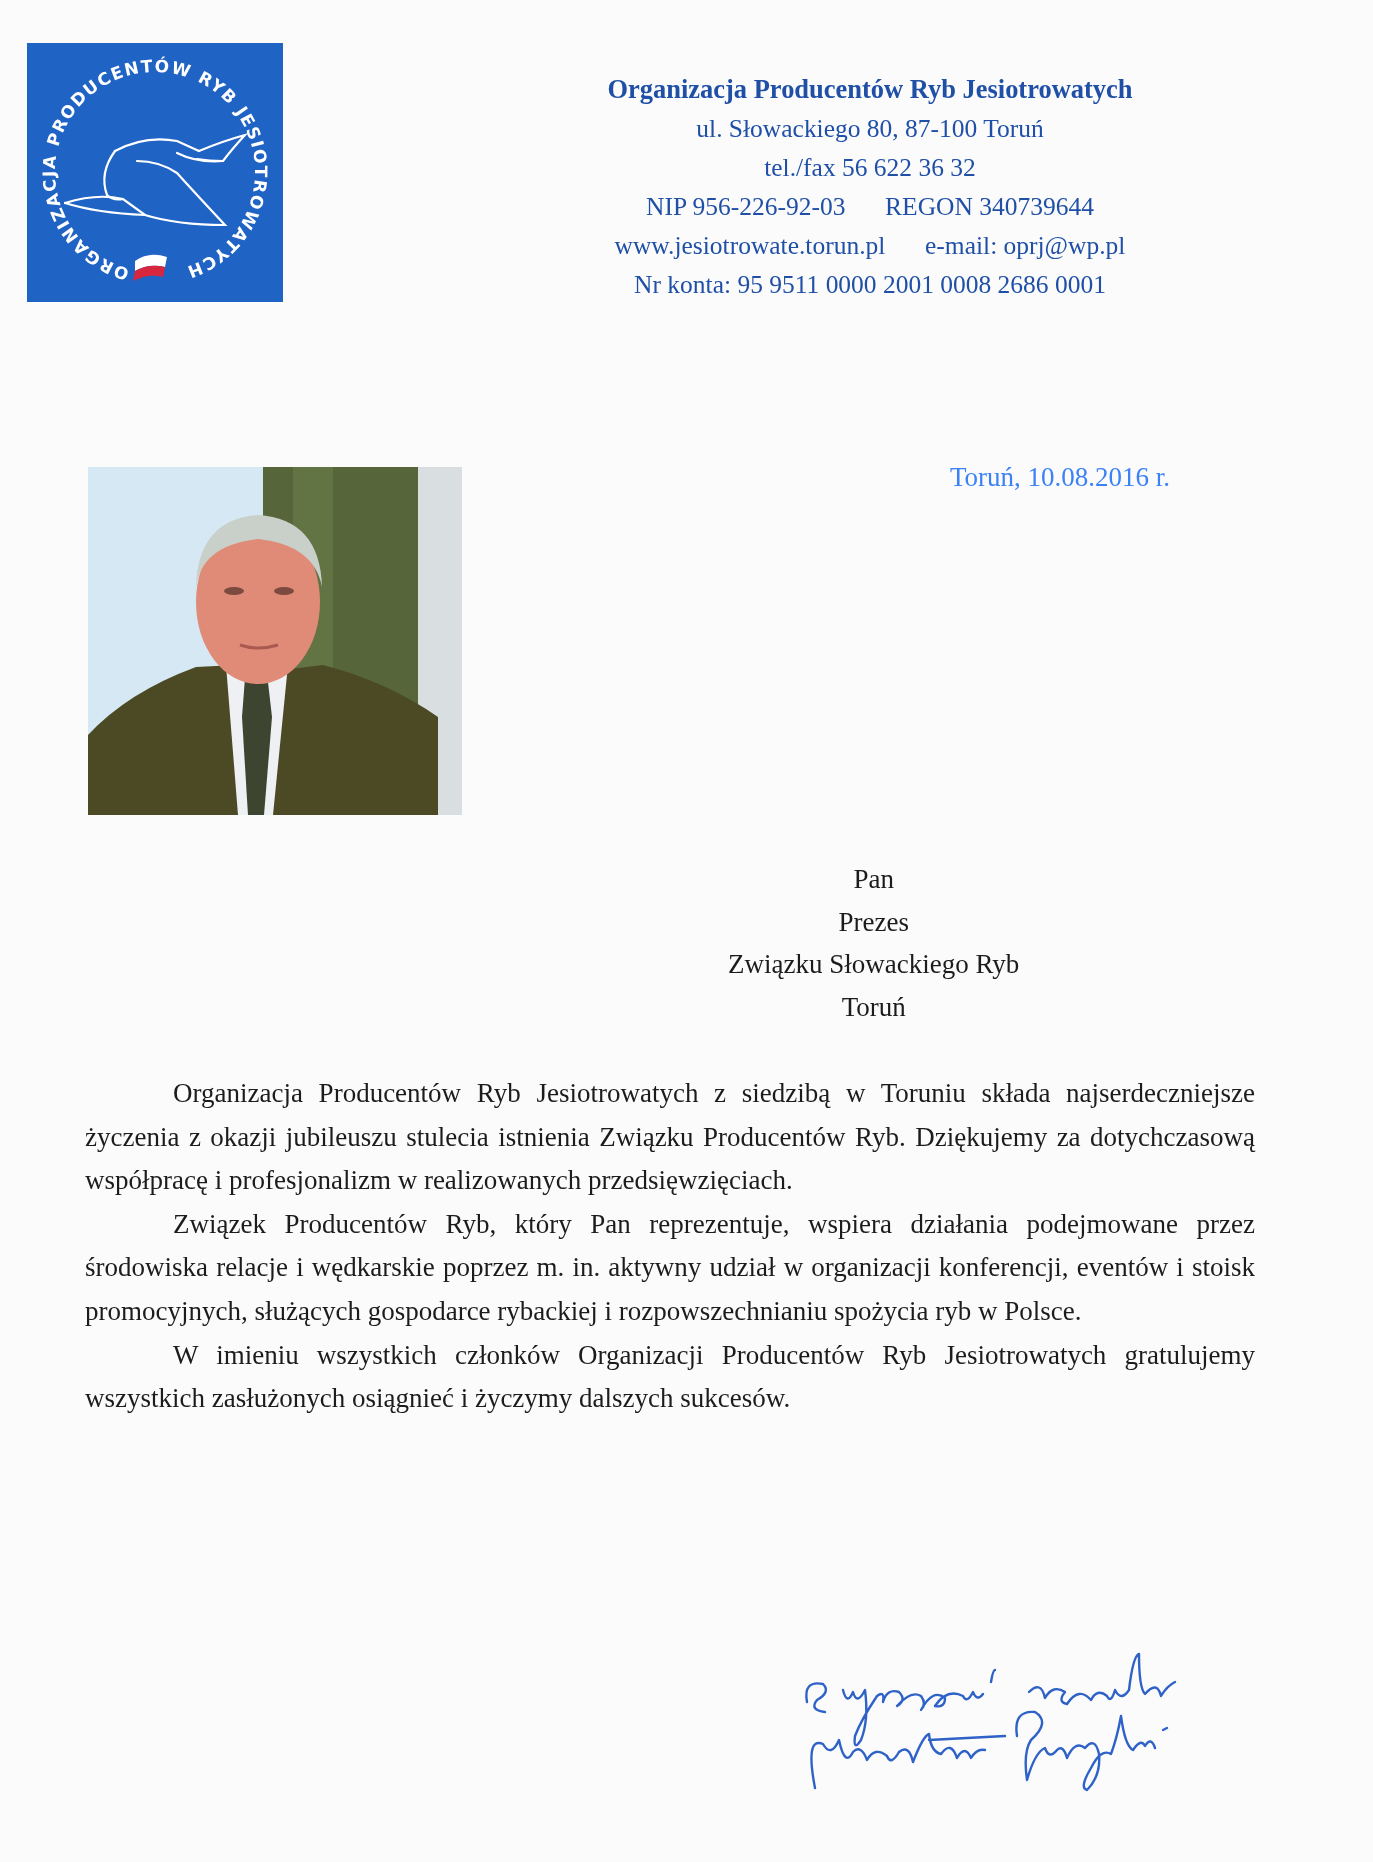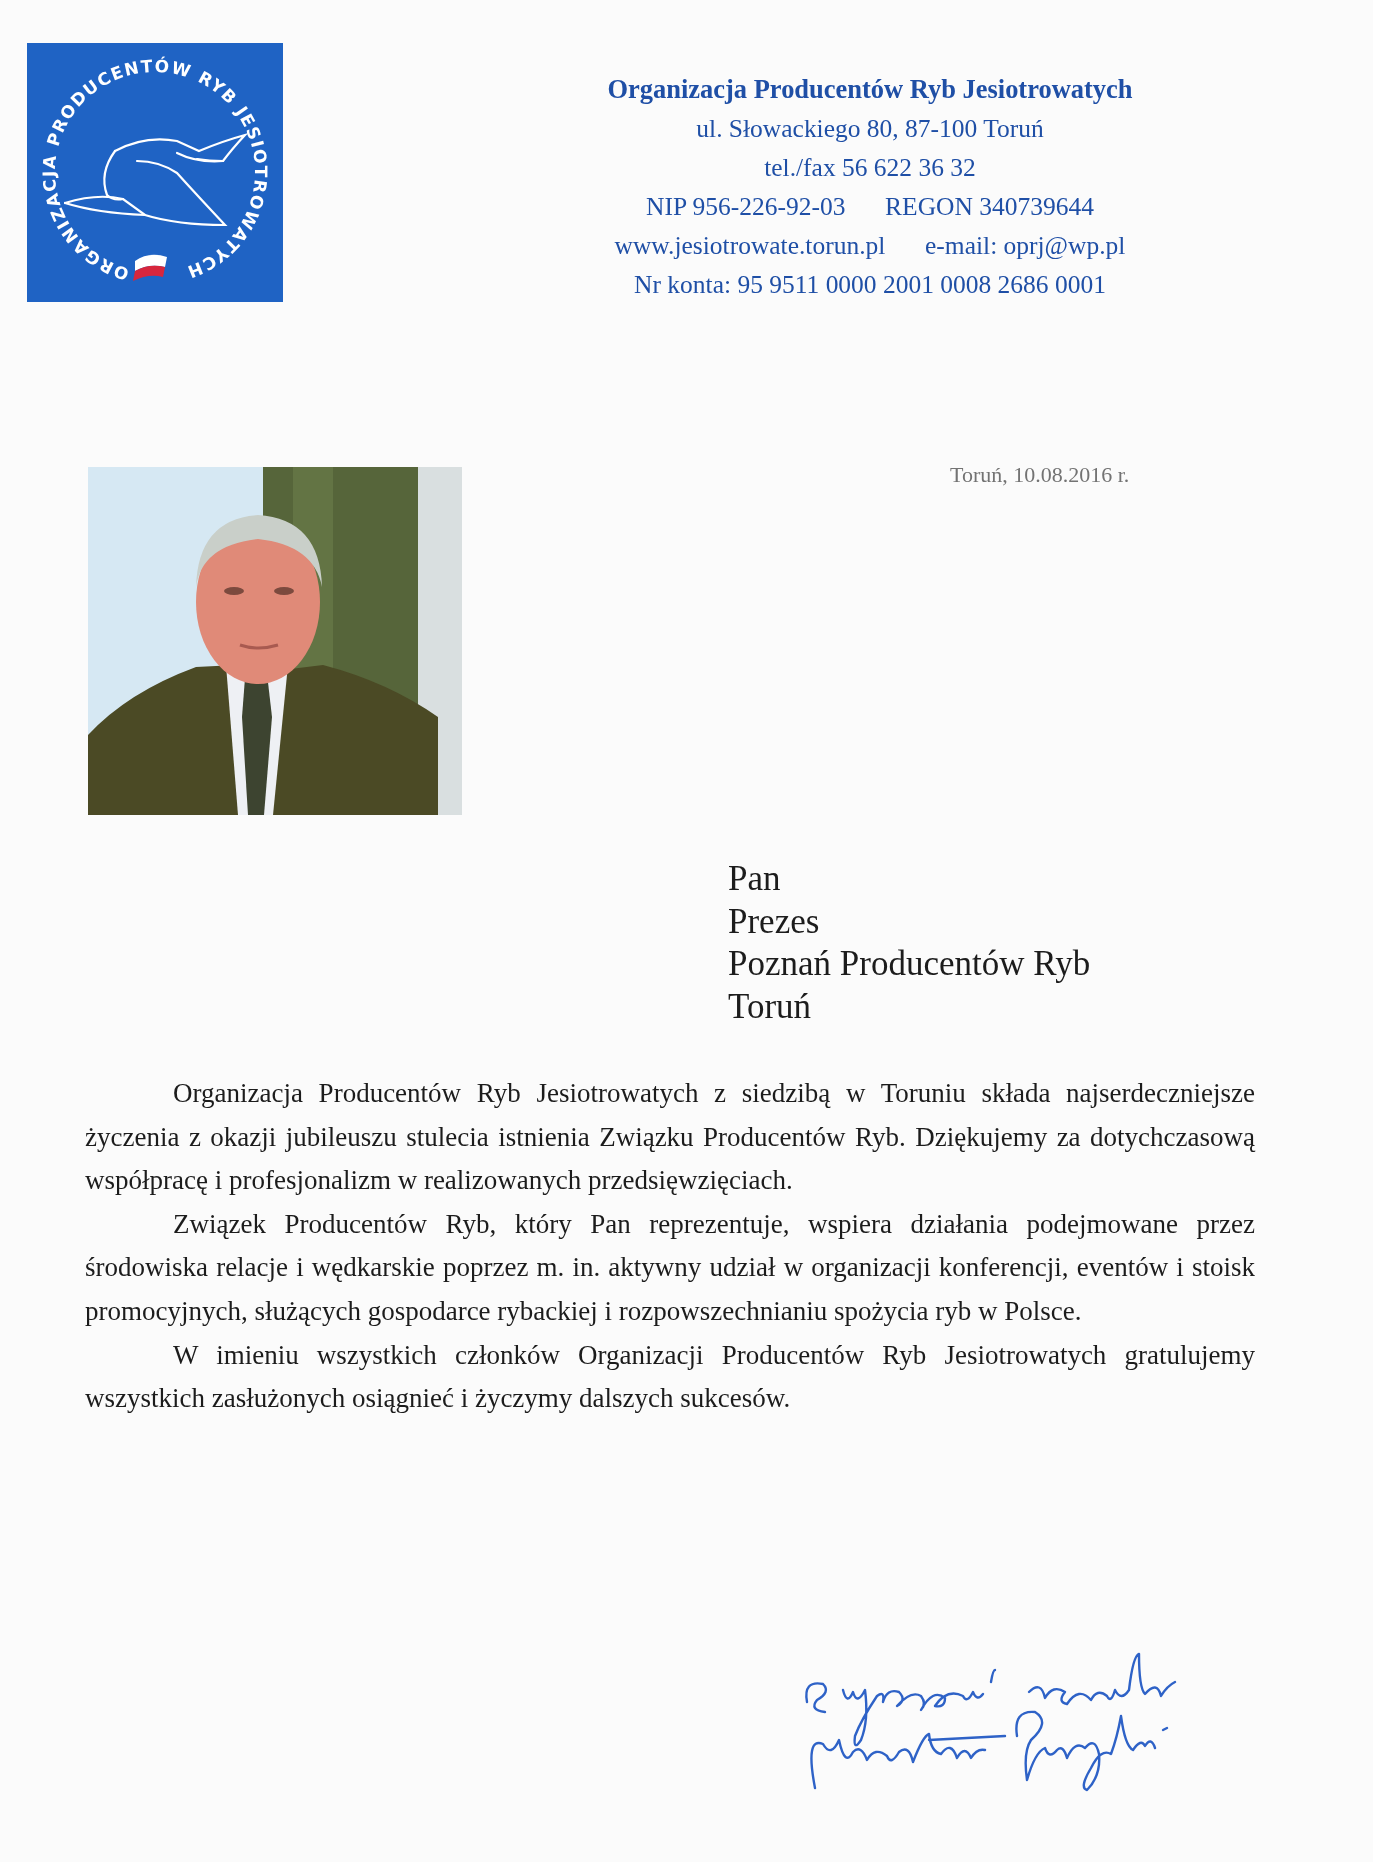--- a/index.html
+++ b/index.html
@@ -17,31 +17,31 @@
   .header {
     position: absolute; left: 520px; top: 70px; width: 700px;
     text-align: center; color: #1f4fa6;
     font-size: 26px; line-height: 39px;
     transform: scaleX(0.98);
   }
   .header .org { font-weight: bold; font-size: 27px; }
   .header .row2 span + span { margin-left: 34px; }
   .date {
     position: absolute; left: 950px; top: 462px;
-    font-size: 22px; color: #737373; font-family: Liberation Serif, serif;
+    font-size: 27px; color: #3b82f6; font-family: Liberation Serif, serif;
   }
   .photo {
     position: absolute; left: 88px; top: 467px; width: 374px; height: 348px;
     overflow: hidden;
     background: linear-gradient(90deg, #cfe4f2 0%, #dbeaf4 45%, #5f6d3c 55%, #4d5a2e 80%, #cfd8d8 100%);
   }
   .photo svg { width: 100%; height: 100%; display: block; }
   .recipient {
     position: absolute; left: 728px; top: 858px;
-    font-size: 35px; line-height: 42.5px;
+    font-size: 27px; line-height: 42.5px; text-align: center;
   }
   .body-text {
     position: absolute; left: 85px; top: 1072px; width: 1170px;
     font-size: 27px; line-height: 43.6px; text-align: justify;
     transform-origin: left top;
   }
   .body-text p { margin: 0; text-indent: 88px; }
   .signature {
     position: absolute; left: 795px; top: 1640px; width: 550px; height: 165px;
     color: #2e62c7;
@@ -103,21 +103,21 @@
     <path d="M108,120 Q110,52 170,48 Q232,52 234,120 Q226,78 170,72 Q114,78 108,120 Z" fill="#c9cfc9"></path>
     <ellipse cx="146" cy="124" rx="10" ry="4" fill="#7c4a3e"></ellipse>
     <ellipse cx="196" cy="124" rx="10" ry="4" fill="#7c4a3e"></ellipse>
     <path d="M152,178 Q170,184 190,178" stroke="#a85a50" stroke-width="3" fill="none"></path>
   </svg>
 </div>
 
 <div class="recipient">
   <div>Pan</div>
   <div>Prezes</div>
-  <div>Poznań Producentów Ryb</div>
+  <div>Związku Słowackiego Ryb</div>
   <div>Toruń</div>
 </div>
 
 <div class="body-text">
   <p>Organizacja Producentów Ryb Jesiotrowatych z siedzibą w Toruniu składa najserdeczniejsze życzenia z okazji jubileuszu stulecia istnienia Związku Producentów Ryb. Dziękujemy za dotychczasową współpracę i profesjonalizm w realizowanych przedsięwzięciach.</p>
   <p>Związek Producentów Ryb, który Pan reprezentuje, wspiera działania podejmowane przez środowiska relacje i wędkarskie poprzez m. in. aktywny udział w organizacji konferencji, eventów i stoisk promocyjnych, służących gospodarce rybackiej i rozpowszechnianiu spożycia ryb w Polsce.</p>
   <p>W imieniu wszystkich członków Organizacji Producentów Ryb Jesiotrowatych gratulujemy wszystkich zasłużonych osiągnieć i życzymy dalszych sukcesów.</p>
 </div>
 
 <div class="signature">

